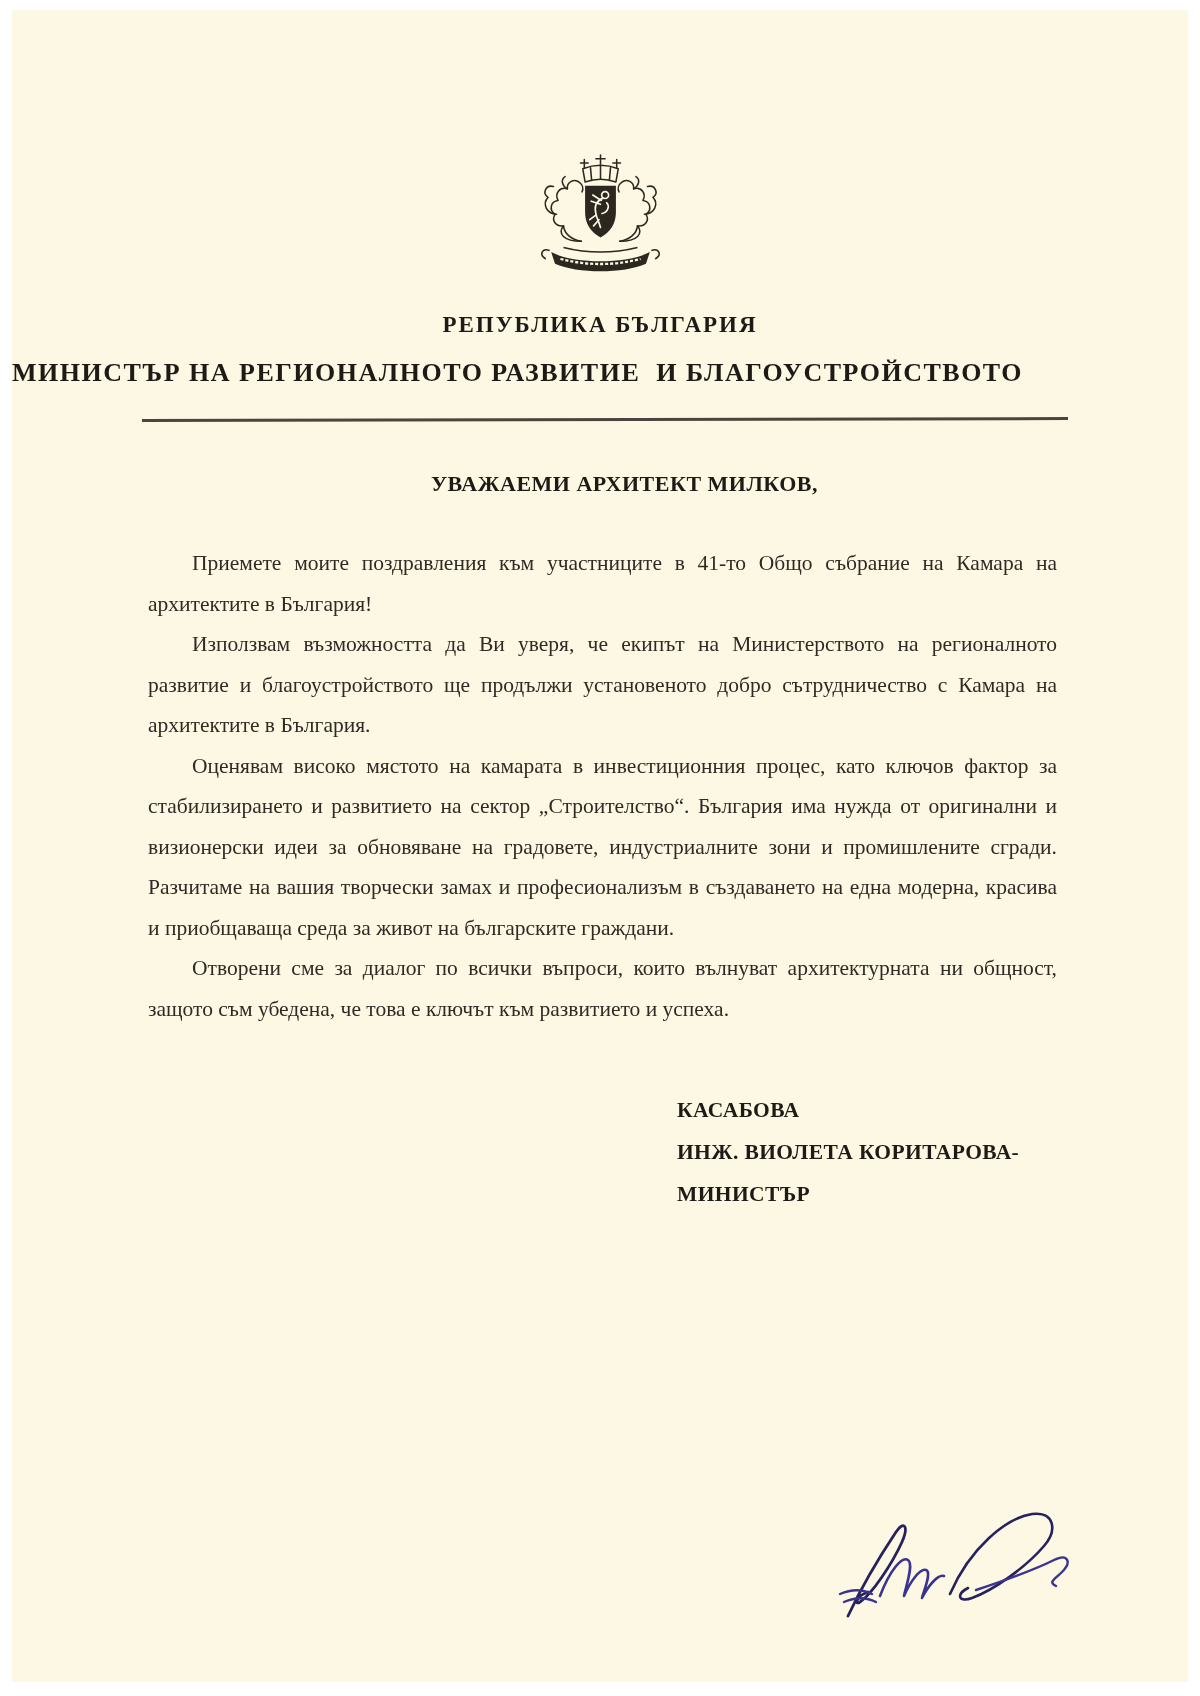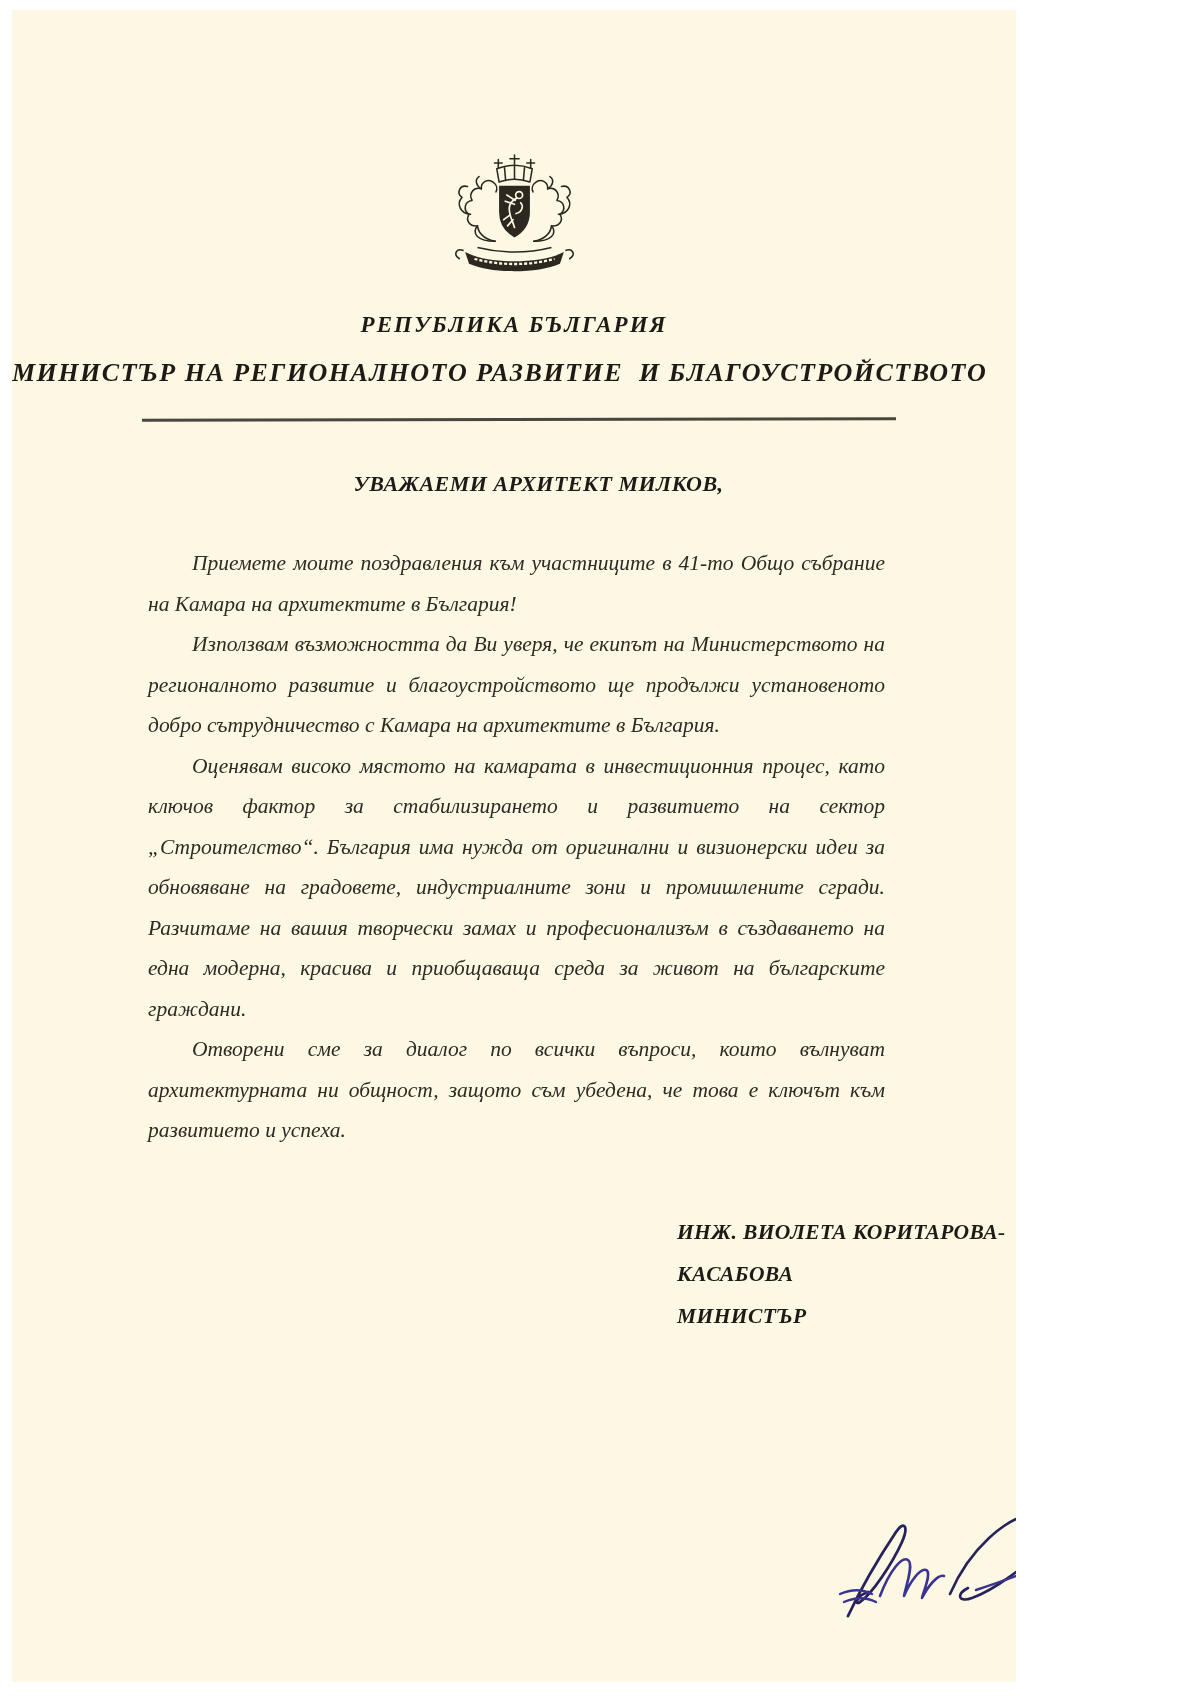--- a/index.html
+++ b/index.html
@@ -6,24 +6,23 @@
     --paper:#fcf8e3;
     --ink:#2f2a23;
     --heading-ink:#1e1b16;
     --rule:#4a463f;
     --signature-ink:#3a3390;
   }
   *{margin:0;padding:0;box-sizing:border-box;}
   html,body{width:1200px;height:1696px;background:#ffffff;}
   body{font-family:"Liberation Serif","DejaVu Serif",serif;color:var(--ink);position:relative;}
   .paper{
-    position:absolute;left:12px;top:10px;width:1004px;height:1672px;
+    position:absolute;left:12px;top:10px;width:1176px;height:1672px;
     background:var(--paper);
     overflow:hidden;
-    font-style:italic;
   }
   .emblem{width:185px;height:152px;margin:136px auto 0;display:block;}
   .h-republic{
     margin-top:14px;text-align:center;
     font-size:23px;font-weight:bold;letter-spacing:2px;color:var(--heading-ink);
   }
   .h-ministry{
     margin-top:20px;text-align:left;
     font-size:26px;font-weight:bold;letter-spacing:1.5px;color:var(--heading-ink);
   }
@@ -111,22 +110,22 @@
 
     <div class="body-text">
       <p>Приемете моите поздравления към участниците в 41-то Общо събрание на Камара на архитектите в България!</p>
       <p>Използвам възможността да Ви уверя, че екипът на Министерството на регионалното развитие и благоустройството ще продължи установеното добро сътрудничество с Камара на архитектите в България.</p>
       <p>Оценявам високо мястото на камарата в инвестиционния процес, като ключов фактор за стабилизирането и развитието на сектор „Строителство“. България има нужда от оригинални и визионерски идеи за обновяване на градовете, индустриалните зони и промишлените сгради. Разчитаме на вашия творчески замах и професионализъм в създаването на една модерна, красива и приобщаваща среда за живот на българските граждани.</p>
       <p>Отворени сме за диалог по всички въпроси, които вълнуват архитектурната ни общност, защото съм убедена, че това е ключът към развитието и успеха.</p>
     </div>
   </div>
 
   <div class="signoff">
+    <div>КАСАБОВА</div>
     <div>ИНЖ. ВИОЛЕТА КОРИТАРОВА-</div>
-    <div>КАСАБОВА</div>
     <div>МИНИСТЪР</div>
   </div>
 
   <svg class="signature-svg" viewBox="0 0 300 150" aria-hidden="true">
     <g fill="none" stroke-linecap="round" stroke-linejoin="round">
       <path stroke="#27215e" stroke-width="2.8" d="M38 118 C52 88 74 52 86 34 C94 22 99 28 92 44 C82 66 62 96 50 104 C44 108 46 98 58 94"></path>
       <path stroke="#3a3390" stroke-width="2.4" d="M30 96 C44 90 54 92 62 96 M34 104 C48 98 58 100 66 104"></path>
       <path stroke="#3a3390" stroke-width="2.6" d="M70 98 C80 72 92 58 98 62 C104 66 96 88 94 98 C100 84 110 70 116 72 C122 74 114 92 112 100 C118 88 128 76 134 78"></path>
       <path stroke="#27215e" stroke-width="2.6" d="M140 96 C160 50 196 20 222 16 C244 13 248 32 234 48 C216 69 184 92 162 100 C148 105 146 96 158 90"></path>
       <path stroke="#3a3390" stroke-width="2.4" d="M166 92 C190 84 224 72 244 62 C258 55 262 64 252 74 C244 82 238 84 246 88"></path>

